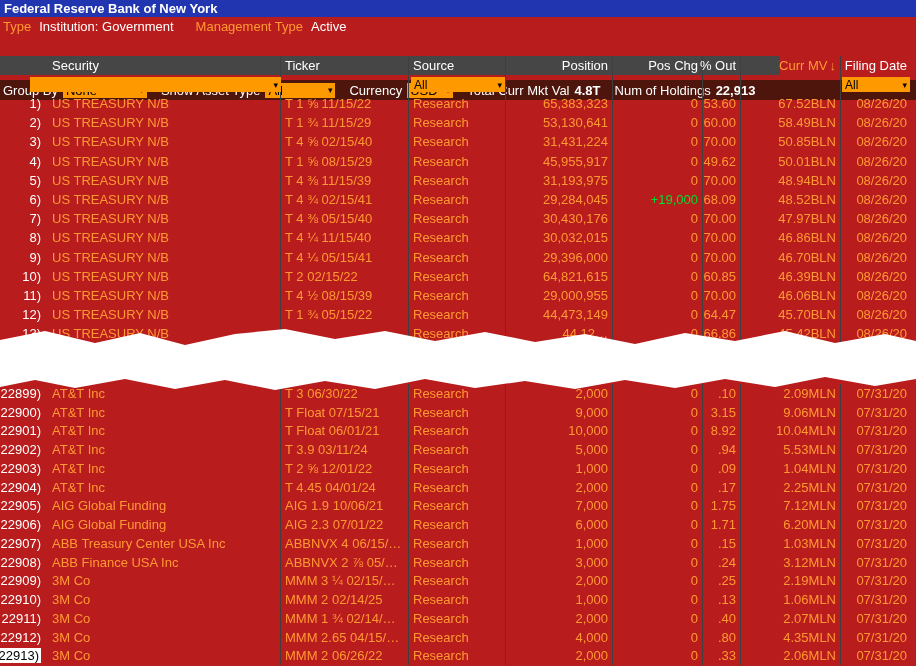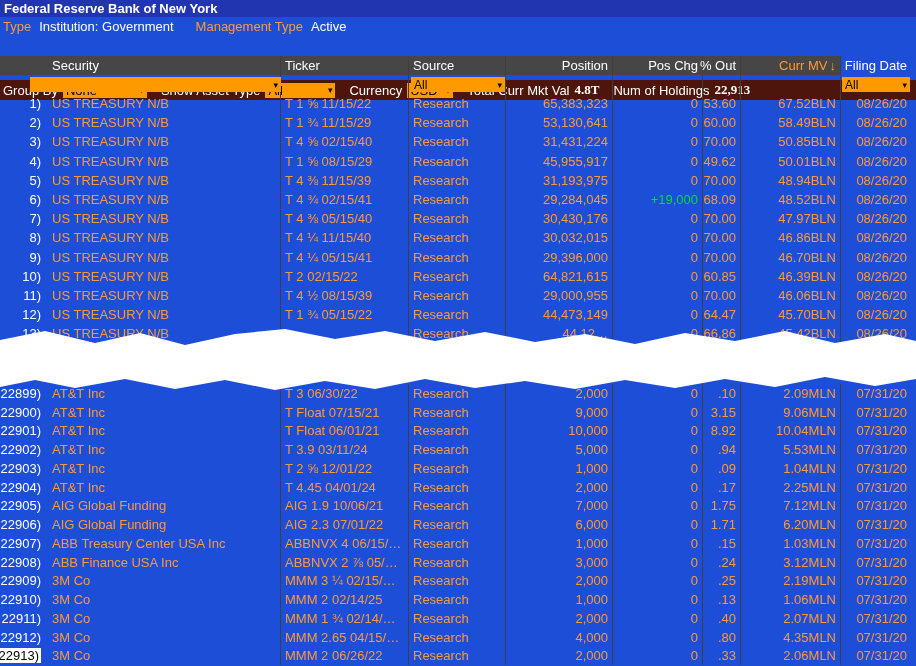--- a/index.html
+++ b/index.html
@@ -1,38 +1,38 @@
 <!DOCTYPE html>
 <html style="--amber: #ff9933; --amber-box: #ff9900; --green: #00dd33; --titlebar: #2135b0; --toolbar-bg: #4d150b; --header-bg: #464646; --separator: #3f3f3f; --row-num: #ffffff;"><head>
 <meta charset="utf-8">
 <style>
   html,body{margin:0;padding:0;background:#000;}
-  .screen{position:relative;width:916px;height:666px;background:#1d4ed8;overflow:hidden;
+  .screen{position:relative;width:916px;height:666px;background:#b91c1c;overflow:hidden;
           font-family:"Liberation Sans", sans-serif;font-size:13px;}
 
   
   .titlebar{position:absolute;top:0;left:0;width:100%;height:17px;line-height:17px;
             background:var(--titlebar);color:#fff;font-weight:bold;padding-left:4px;box-sizing:border-box;}
 
   
   .meta{position:absolute;top:17px;left:0;height:19px;line-height:19px;padding-left:3px;white-space:nowrap;}
   .meta .lbl{color:var(--amber);margin-right:8px;text-align:right;}
   .meta .val{color:#fff;margin-right:22px;}
 
   
   .toolbar{position:absolute;top:36px;left:0;width:100%;height:20px;background:var(--toolbar-bg);
            display:flex;align-items:center;color:#fff;padding-left:3px;box-sizing:border-box;white-space:nowrap;margin-top:44px;}
   .toolbar .tlbl{margin-right:5px;}
-  .toolbar .tval{font-weight:bold;margin-right:14px;font-family:Liberation Serif, serif;}
+  .toolbar .tval{font-weight:bold;margin-right:14px;}
   .dd{background:var(--amber-box);color:#000;height:15px;display:inline-flex;align-items:center;
       justify-content:space-between;padding:0 3px;box-sizing:border-box;margin-right:14px;}
   .dd .arr{font-size:9px;margin-left:6px;}
 
   
-  .grid{display:grid;grid-template-columns:46px 235px 128px 97px 107px 90px 38px 100px 69px;width:840px;}
+  .grid{display:grid;grid-template-columns:46px 235px 128px 97px 107px 90px 38px 100px 69px;width:780px;}
   .cell{display:flex;align-items:center;box-sizing:border-box;white-space:nowrap;color:var(--amber);height:100%;}
   .c-sec,.c-tick,.c-src,.c-pos,.c-chg,.c-out,.c-mv{border-right:1px solid var(--separator);}
   .c-num{justify-content:flex-end;padding-right:5px;color:var(--row-num);}
   .c-sec{padding-left:6px;}
   .c-tick{padding-left:4px;}
   .c-src{padding-left:4px;}
   .c-pos,.c-chg,.c-out,.c-mv{justify-content:flex-end;padding-right:4px;}
   .c-date{justify-content:flex-end;padding-right:3px;}
 
   

